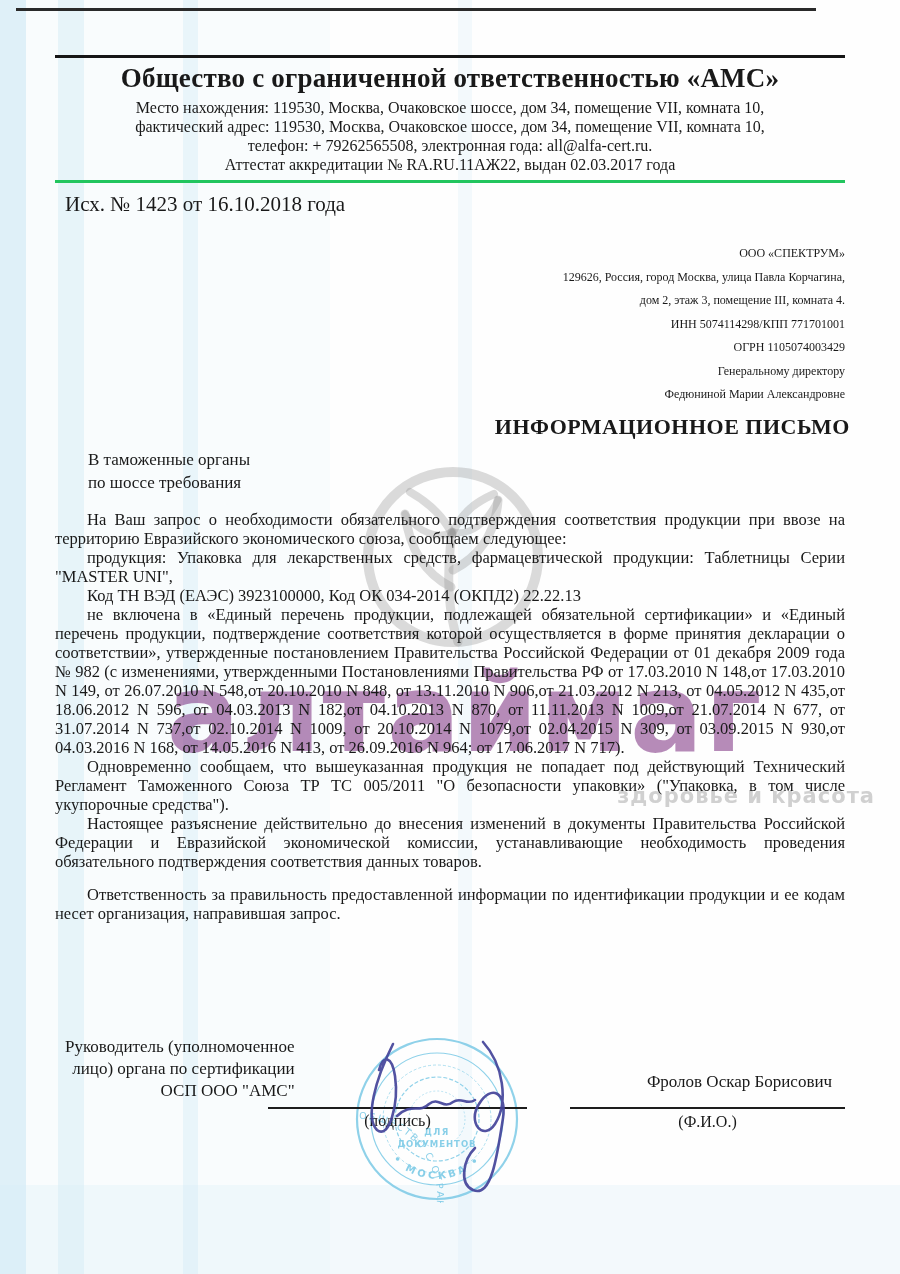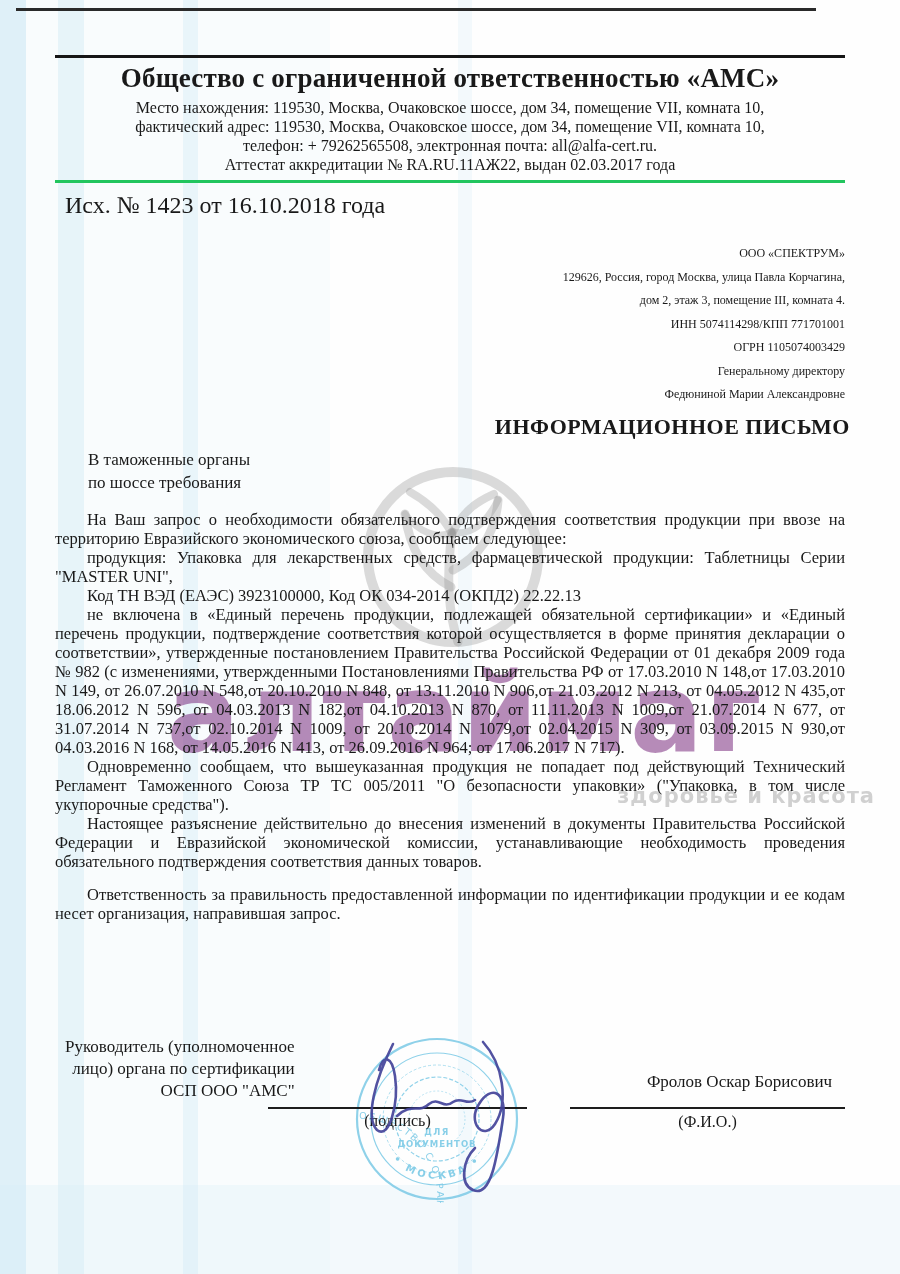--- a/index.html
+++ b/index.html
@@ -18,21 +18,21 @@
   .bottom-tint { left:0; top:1185px; width:100%; height:89px; background:rgba(210,234,246,.25); }
 
   .letterhead {
     position:absolute; left:55px; top:55px; width:790px;
     border-top:3px solid #161616; border-bottom:3px solid #22c55e;
     text-align:center; padding:3px 0 6px 0;
   }
   .company-name { font-size:27px; font-weight:bold; margin:2px 0 4px 0; letter-spacing:.2px; }
   .addr-line { font-size:16px; line-height:19px; }
 
-  .ref-line { position:absolute; left:65px; top:192px; font-size:24px; }
+  .ref-line { position:absolute; left:65px; top:192px; font-size:21px; }
 
   .recipient { position:absolute; right:55px; top:242px; text-align:right; font-size:12px; line-height:23.5px; }
 
   .doc-title { position:absolute; left:90px; top:414px; width:760px; text-align:right;
     font-size:22px; font-weight:bold; letter-spacing:.5px; }
 
   .addressee { position:absolute; left:88px; top:448px; font-size:17px; line-height:23px; }
 
   .body-text { position:absolute; left:55px; top:510px; width:790px;
     font-size:16.5px; line-height:19px; text-align:justify; z-index:2; }
@@ -83,21 +83,21 @@
     </g>
   </svg>
 
   <div class="wm-brand">алтаймаг</div>
   <div class="wm-tagline">здоровье и красота</div>
 
   <div class="letterhead">
     <div class="company-name">Общество с ограниченной ответственностью «АМС»</div>
     <div class="addr-line">Место нахождения: 119530, Москва, Очаковское шоссе, дом 34, помещение VII, комната 10,</div>
     <div class="addr-line">фактический адрес: 119530, Москва, Очаковское шоссе, дом 34, помещение VII, комната 10,</div>
-    <div class="addr-line">телефон: + 79262565508, электронная почта: all@alfa-cert.ru.</div>
+    <div class="addr-line">телефон: + 79262565508, электронная года: all@alfa-cert.ru.</div>
     <div class="addr-line">Аттестат аккредитации № RA.RU.11АЖ22, выдан 02.03.2017 года</div>
   </div>
 
   <div class="ref-line">Исх. № 1423 от 16.10.2018 года</div>
 
   <div class="recipient">
     <div>ООО «СПЕКТРУМ»</div>
     <div>129626, Россия, город Москва, улица Павла Корчагина,</div>
     <div>дом 2, этаж 3, помещение III, комната 4.</div>
     <div>ИНН 5074114298/КПП 771701001</div>

